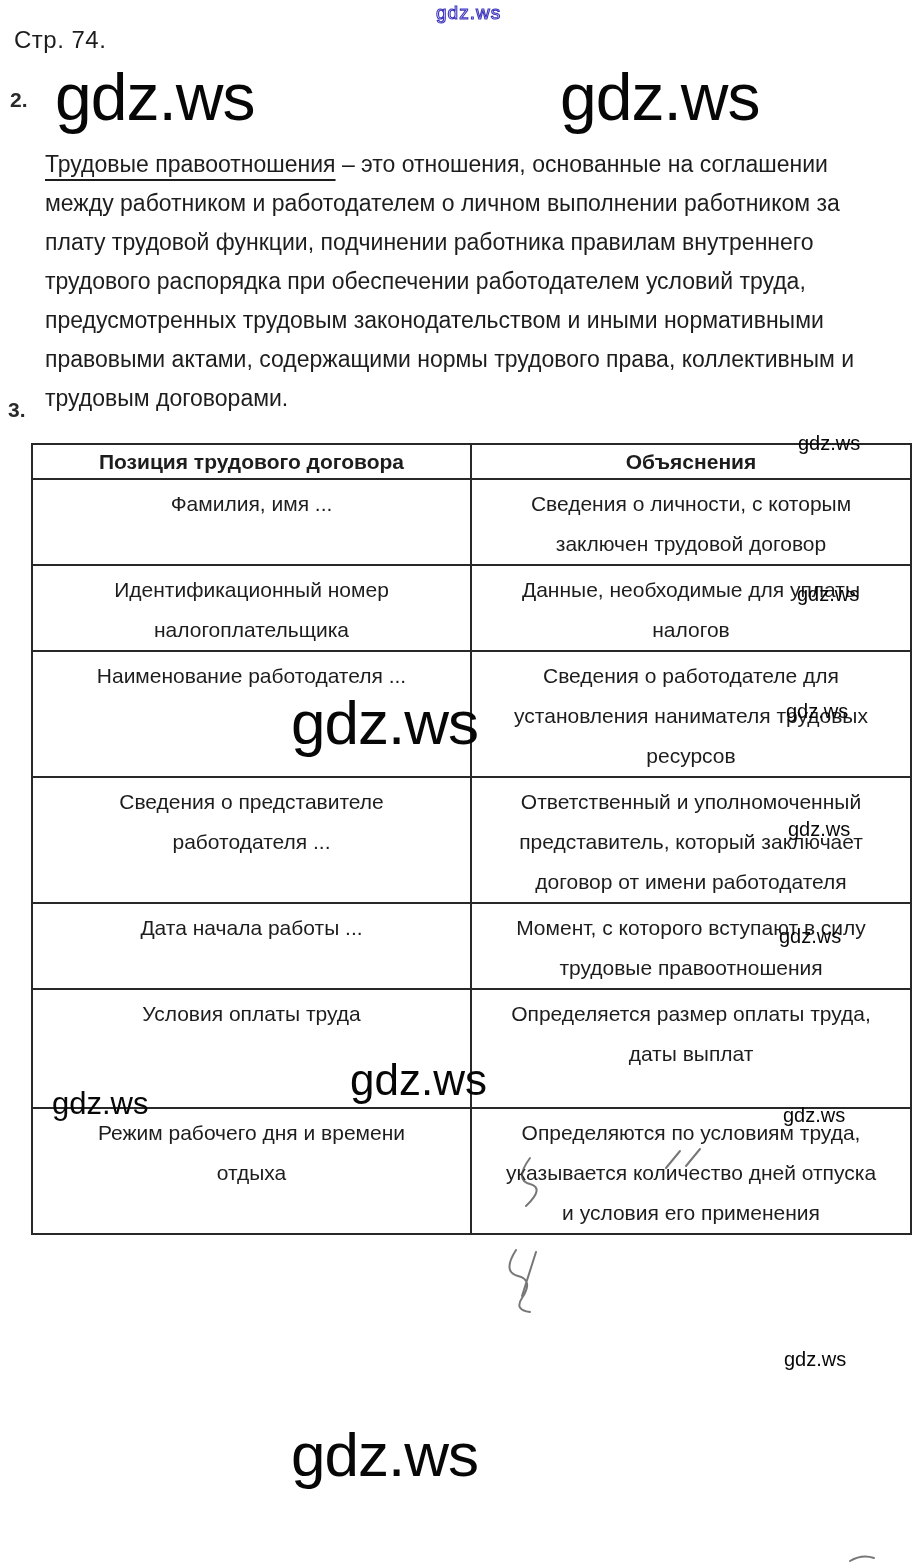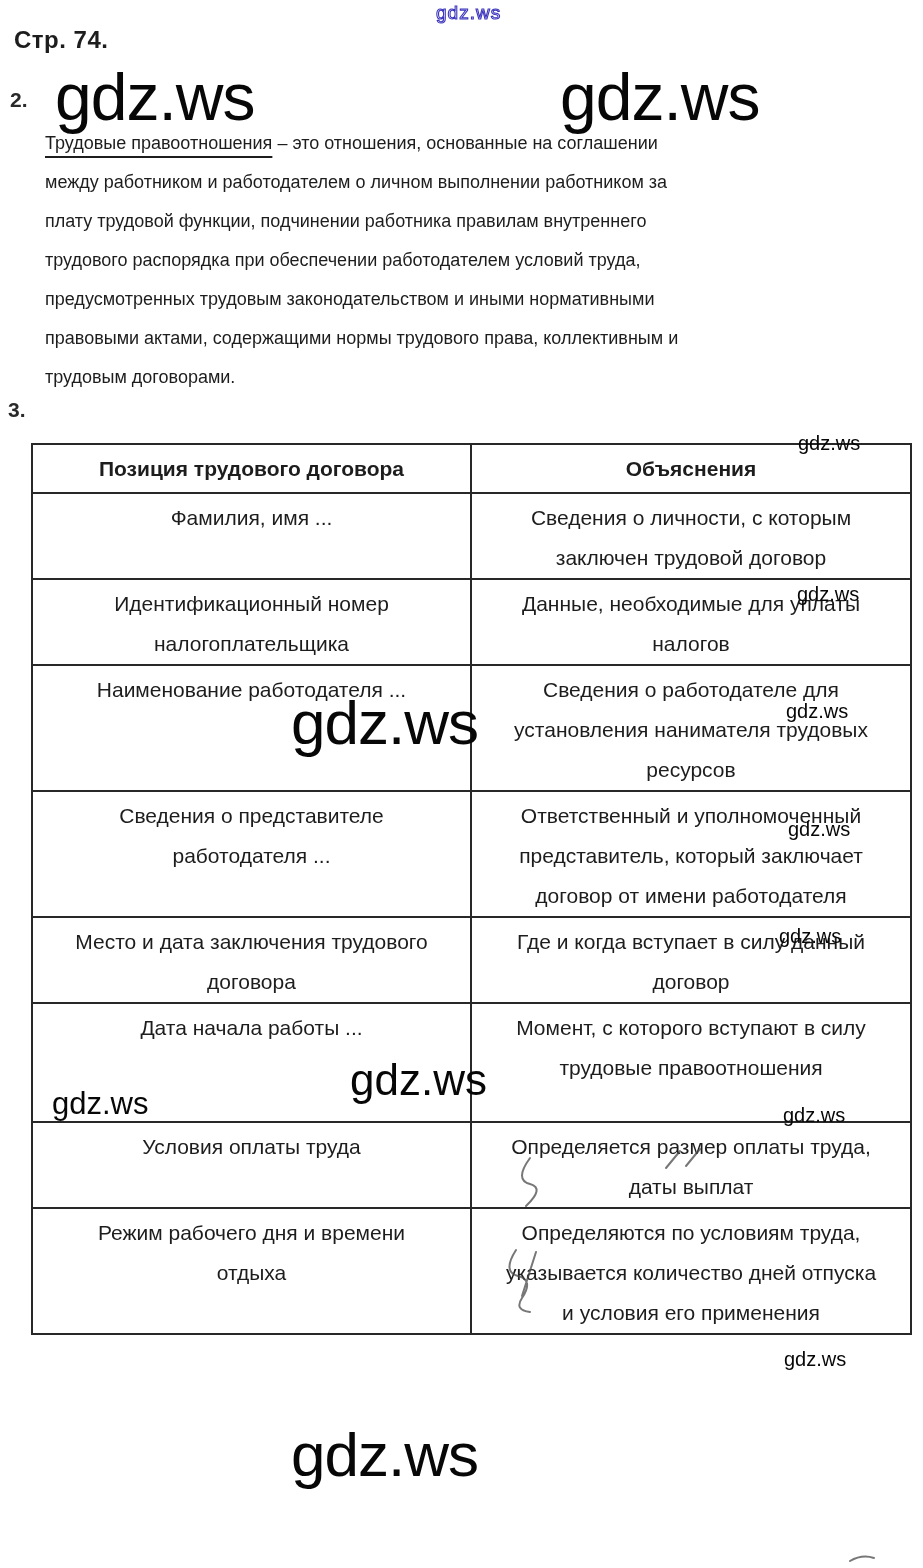--- a/index.html
+++ b/index.html
@@ -4,28 +4,28 @@
 <style>
   html,body{margin:0;padding:0}
   body{
     width:923px;height:1568px;position:relative;overflow:hidden;
     background:#ffffff;color:#1d1d1d;
     font-family:"Liberation Sans", sans-serif;
   }
   
   .page-header{
     position:absolute;left:14px;top:26px;
-    font-size:24px;font-weight:700;letter-spacing:.5px;
+    font-size:24px;font-weight:400;letter-spacing:.5px;
   }
   .item-label{position:absolute;font-weight:700;font-size:21px;color:#2a2a2a}
   .item2-label{left:10px;top:88px}
   .item3-label{left:8px;top:398px}
   .definition{
-    position:absolute;left:45px;top:106px;width:852px;
-    font-size:18px;line-height:39px;white-space:pre-line;
+    position:absolute;left:45px;top:122px;width:852px;
+    font-size:23px;line-height:39px;white-space:pre-line;
   }
   .definition .term{
     text-decoration:underline;
     text-decoration-thickness:2px;
     text-underline-offset:7px;
   }
   
   .tablewrap{
     position:absolute;left:31px;top:443px;width:881px;height:1118px;
     overflow:hidden;z-index:1;
@@ -34,21 +34,21 @@
   col.c1{width:439px}
   col.c2{width:440px}
   th,td{
     border:2px solid #282828;
     vertical-align:top;text-align:center;
     padding:4px 21px 0;
     font-size:21px;line-height:40px;
     white-space:pre-line;overflow:hidden;
   }
   th{font-weight:700;line-height:31px;padding:0 10px;vertical-align:middle}
-  tr:nth-child(1){height:49px}
+  tr:nth-child(1){height:35px}
   tr:nth-child(2){height:83px}
   tr:nth-child(3){height:79px}
   tr:nth-child(4){height:121px}
   tr:nth-child(5){height:119px}
   tr:nth-child(6){height:80px}
   tr:nth-child(7){height:119px}
   tr:nth-child(8){height:81px}
   tr:nth-child(9){height:80px}
   tr:nth-child(10){height:78px}
   tr:nth-child(11){height:80px}
@@ -125,26 +125,20 @@
 ресурсов</td>
     </tr>
     <tr>
       <td>Сведения о представителе
 работодателя ...</td>
       <td>Ответственный и уполномоченный
 представитель, который заключает
 договор от имени работодателя</td>
     </tr>
     <tr>
-      <td>Место и дата заключения трудового
-договора</td>
-      <td>Где и когда вступает в силу данный
-договор</td>
-    </tr>
-    <tr>
       <td>Дата начала работы ...</td>
       <td>Момент, с которого вступают в силу
 трудовые правоотношения</td>
     </tr>
     <tr>
       <td>Условия оплаты труда</td>
       <td>Определяется размер оплаты труда,
 даты выплат</td>
     </tr>
     <tr>

